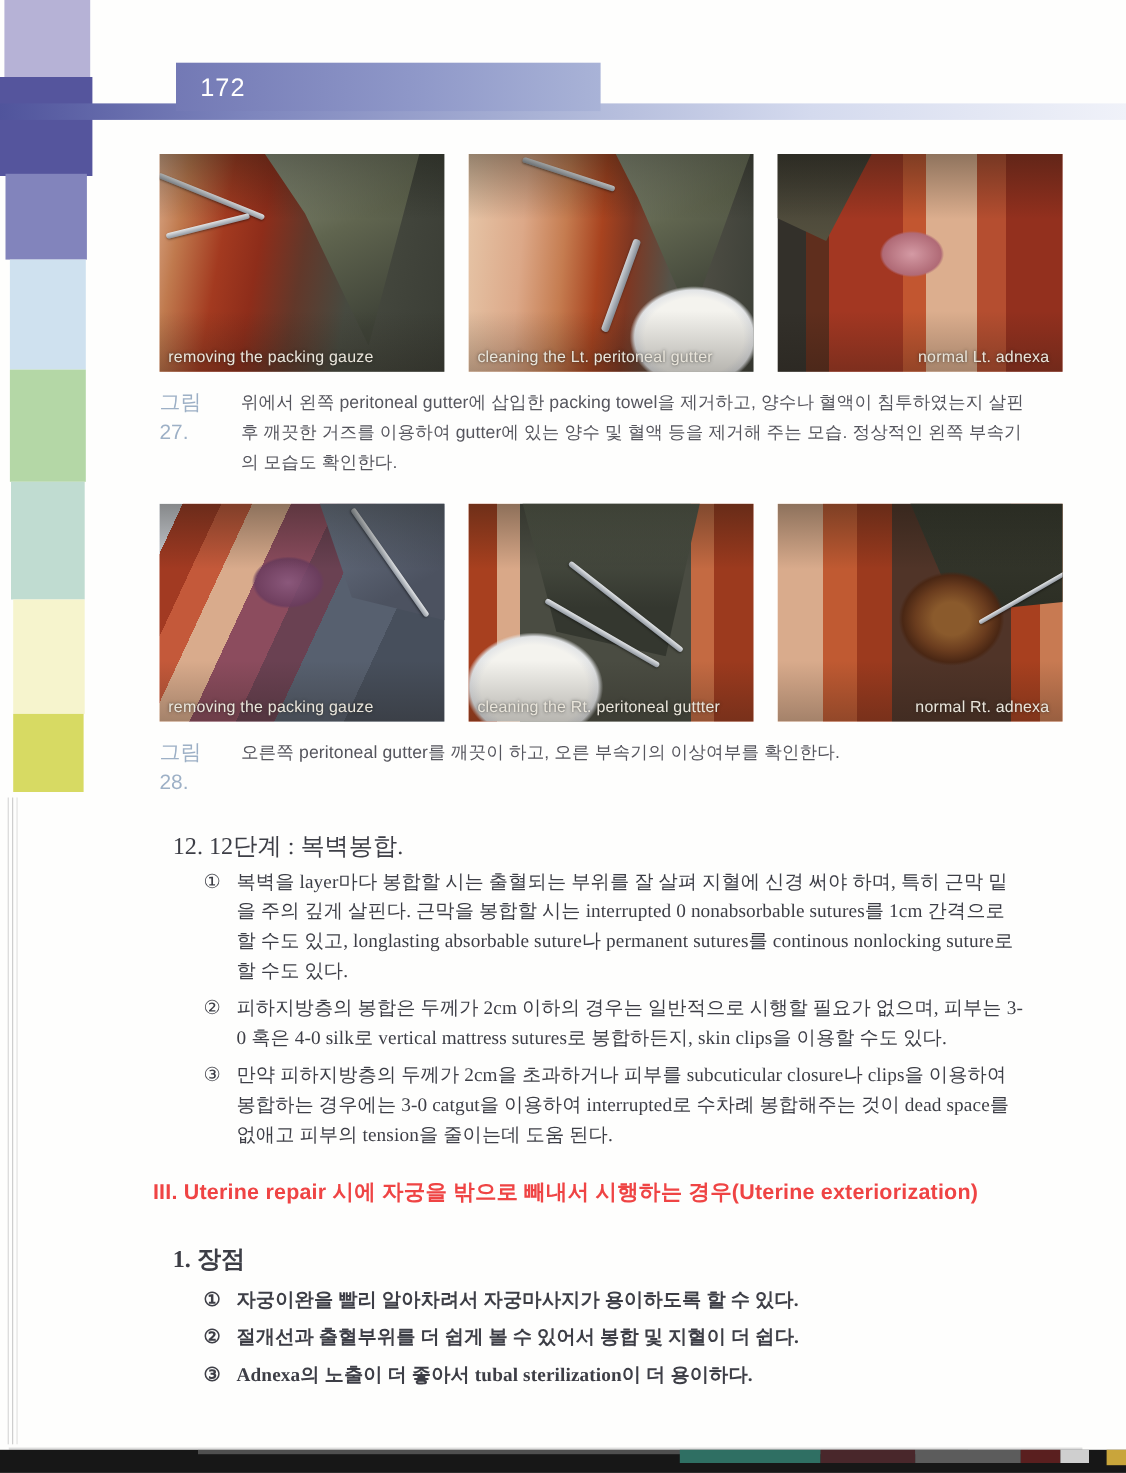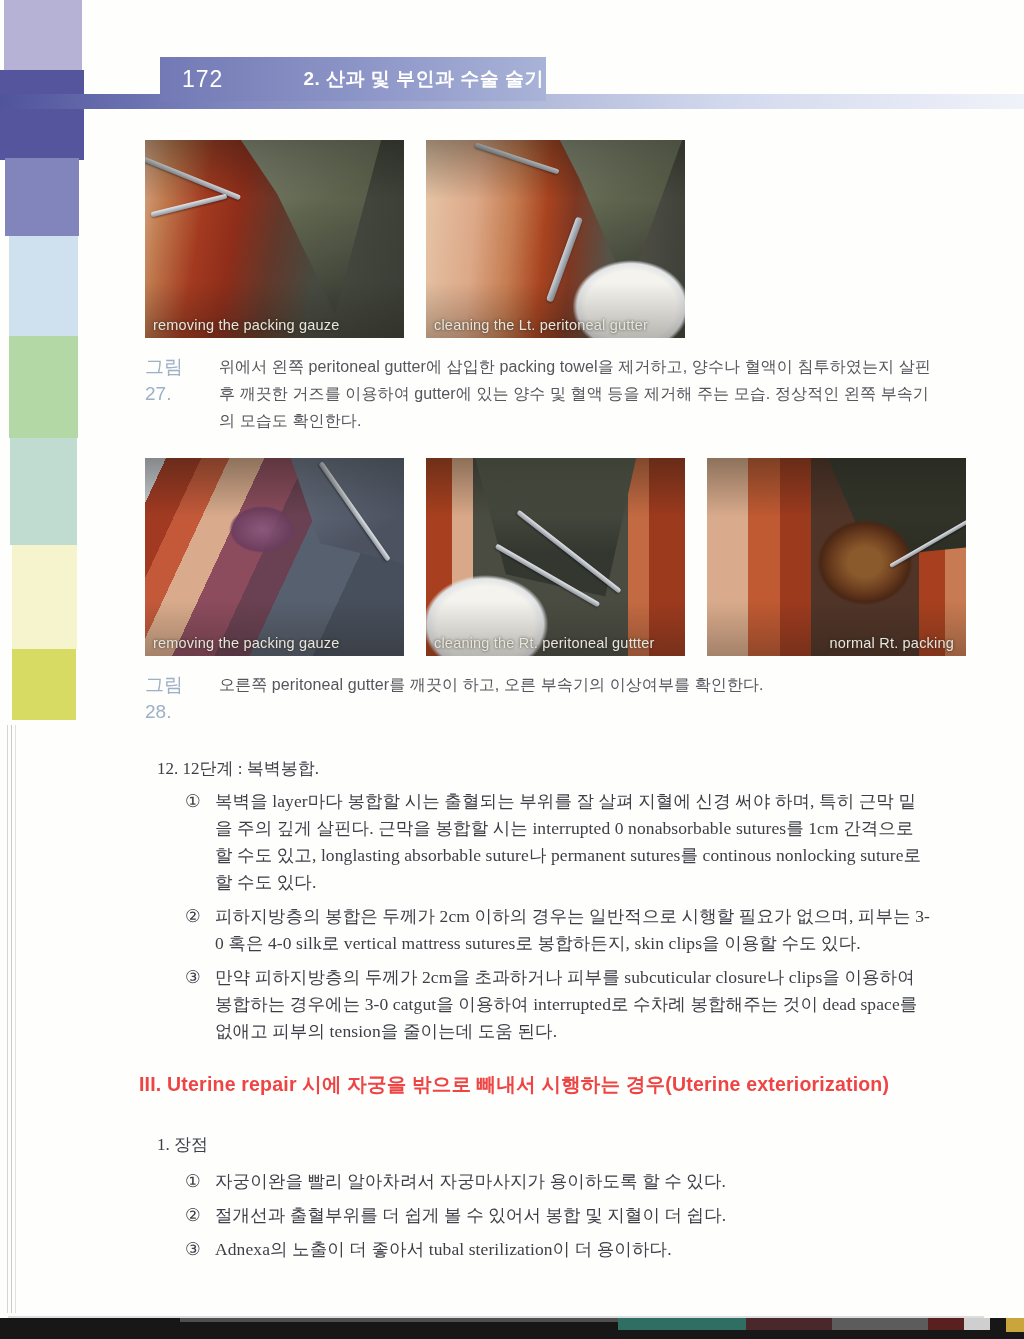--- a/index.html
+++ b/index.html
@@ -26,21 +26,20 @@
   
   .hdr-stripe {
     position:absolute; left:0; top:94px; width:1024px; height:15px;
     background:linear-gradient(90deg,#50549c 0%,#7d85bd 22%,#aab3d6 48%,#d4daee 72%,#f0f2f9 100%);
   }
   .hdr-bar {
     position:absolute; left:160px; top:57px; width:386px; height:44px;
     background:linear-gradient(90deg,#7379b5 0%,#8e97c8 55%,#a9b3d7 100%);
     display:flex; align-items:center; color:#ffffff;
     font-family:"Liberation Sans","DejaVu Sans",sans-serif;
-    gap:28px;
   }
   .hdr-num { font-size:23px; margin-left:22px; letter-spacing:1px; }
   .hdr-title { font-size:19px; font-weight:bold; margin-left:52px; letter-spacing:.5px; }
 
   
   .content { position:absolute; left:145px; top:140px; width:787px; }
 
   
   .photos { display:flex; gap:22px; }
   .photo { position:relative; flex:0 0 259px; height:198px; overflow:hidden; background:#43463c; }
@@ -88,31 +87,31 @@
     color:#e9e5db; text-shadow:0 0 3px rgba(35,35,30,.8); letter-spacing:.2px; }
   .cap-right { left:auto; right:12px; }
 
   
   .figcap { display:flex; margin-top:15px; font-family:"Liberation Sans","DejaVu Sans",sans-serif; }
   .figlabel { flex:0 0 66px; margin-right:8px; color:#9db0c6; font-size:19px; line-height:27px; }
   .figtext  { flex:1; color:#55555d; font-size:16px; line-height:27px; letter-spacing:.1px; }
   .row2 { margin-top:24px; }
 
   
-  .step-head, .adv-head { font-size:17px; line-height:27px; color:#3d3e46; margin:30px 0 6px 12px; }
+  .step-head, .adv-head { font-size:22px; line-height:27px; color:#3d3e46; margin:30px 0 6px 12px; }
   .adv-head { margin-top:34px; margin-bottom:10px; }
   .num-item { display:flex; margin:0 0 7px 40px; color:#3d3e46; }
   .marker { flex:0 0 30px; font-size:17.5px; line-height:27px; }
   .itext  { flex:1; font-size:17.5px; line-height:27px; letter-spacing:.1px; }
 
   .sec3-head {
     margin:26px 0 0 -6px; color:#ef4444; font-weight:bold; font-size:19.5px; line-height:26px;
     font-family:"Liberation Sans","DejaVu Sans",sans-serif; letter-spacing:.2px;
   }
-  .adv-block { margin-top:22px; }
+  .adv-block { margin-top:22px;font-weight:bold; }
 
   
   .page-edge-bottom { position:absolute; left:8px; right:40px; bottom:21px; height:2px; background:#d0d0d0; opacity:.7; }
   .bottom-bar { position:absolute; left:0; right:0; bottom:0; height:21px; background:#171717; }
   .frag { position:absolute; top:0; height:12px; }
   .f-hl    { left:180px; width:700px; height:4px; background:#7d7d7d; opacity:.55; }
   .f-teal  { left:618px; width:128px; background:#2f6f63; }
   .f-maroon{ left:746px; width:86px;  background:#49272b; }
   .f-gray  { left:832px; width:96px;  background:#5c5c5c; }
   .f-dred  { left:928px; width:36px;  background:#5a1f1f; }
@@ -132,39 +131,43 @@
   <div class="tab tab6"></div>
   <div class="tab tab7"></div>
   <div class="tab tab8"></div>
   <div class="edge-line el1"></div>
   <div class="edge-line el2"></div>
   <div class="edge-line el3"></div>
 
   <div class="hdr-stripe"></div>
   <header class="hdr-bar">
     <span class="hdr-num">172</span>
-    <span class="hdr-title">2. 산과 및 부인과 수술 술기</span>
   </header>
 
   <div class="content">
 
     <div class="photos">
       <div class="photo v1">
         <i class="drape"></i>
         <i class="tool tA"></i>
         <i class="tool tB"></i>
         <span class="pcap">removing the packing gauze</span>
       </div>
       <div class="photo v2">
         <i class="drape"></i>
         <i class="tool tA"></i>
         <i class="tool tB"></i>
         <i class="gauze"></i>
         <span class="pcap">cleaning the Lt. peritoneal gutter</span>
       </div>
+      <div class="photo v3">
+        <i class="drape"></i>
+        <i class="blob"></i>
+        <span class="pcap cap-right">normal Lt. adnexa</span>
+      </div>
     </div>
 
     <div class="figcap">
       <span class="figlabel">그림 27.</span>
       <span class="figtext">위에서 왼쪽 peritoneal gutter에 삽입한 packing towel을 제거하고, 양수나 혈액이 침투하였는지 살핀 후 깨끗한 거즈를 이용하여 gutter에 있는 양수 및 혈액 등을 제거해 주는 모습. 정상적인 왼쪽 부속기의 모습도 확인한다.</span>
     </div>
 
     <div class="photos row2">
       <div class="photo v4">
         <i class="drape"></i>
@@ -176,21 +179,21 @@
         <i class="drape"></i>
         <i class="gauze"></i>
         <i class="tool tA"></i>
         <i class="tool tB"></i>
         <span class="pcap">cleaning the Rt. peritoneal guttter</span>
       </div>
       <div class="photo v6">
         <i class="drape"></i>
         <i class="blob"></i>
         <i class="tool tA"></i>
-        <span class="pcap cap-right">normal Rt. packing</span>
+        <span class="pcap cap-right">normal Rt. adnexa</span>
       </div>
     </div>
 
     <div class="figcap">
       <span class="figlabel">그림 28.</span>
       <span class="figtext">오른쪽 peritoneal gutter를 깨끗이 하고, 오른 부속기의 이상여부를 확인한다.</span>
     </div>
 
     <section>
       <div class="step-head">12. 12단계 : 복벽봉합.</div>

